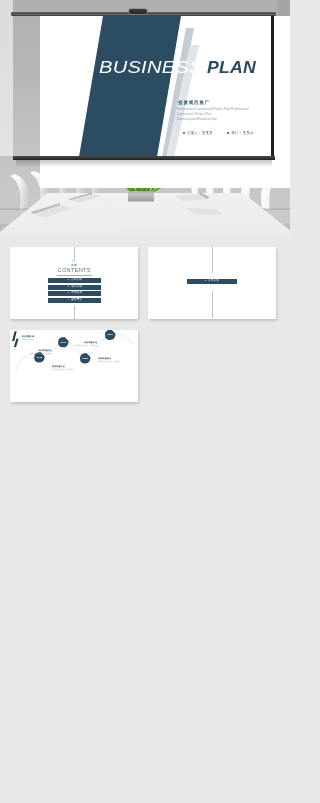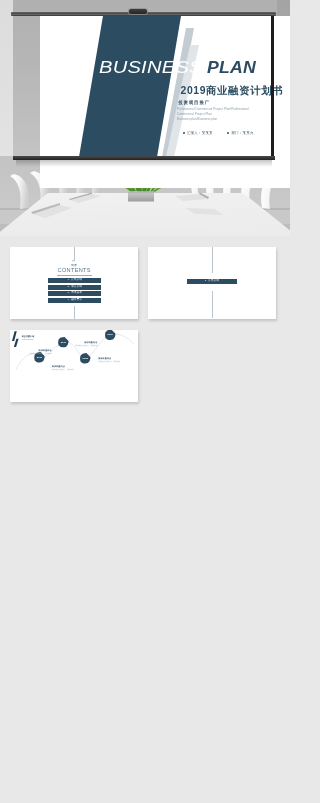--- a/index.html
+++ b/index.html
@@ -148,21 +148,20 @@
   <div class="scr-bar"></div>
   <div class="scr-handle"></div>
   <div class="scr">
     <svg class="cvsvg" width="258" height="141" viewBox="0 0 258 141">
  <polygon points="146,12 154,12 130,141 122,141" fill="#c3ccd3"></polygon>
  <polygon points="150,29 159,29 134,141 126,141" fill="#dfe5e9"></polygon>
  <polygon points="63,0 141,0 117,141 39,141" fill="#2c4c61"></polygon>
 </svg>
     <div class="bp bp-a">BUSINESS</div>
     <div class="bp bp-b">PLAN</div>
-    <div class="cn-title">2019商业融资计划书</div>
     <div class="cn-sub">投资项目推广</div>
     <div class="en-sub">
       <div>Professional Commercial Project Plan/Professional</div>
       <div>Commercial Project Plan</div>
       <div>Business plan/Business plan</div>
     </div>
     <div class="meta" style="left:142.5px"><span class="dot"></span><span>汇报人：某某某</span></div>
     <div class="meta" style="left:187px"><span class="dot"></span><span>部门：某某办</span></div>
   </div>
   <div class="scr-edge"></div>

